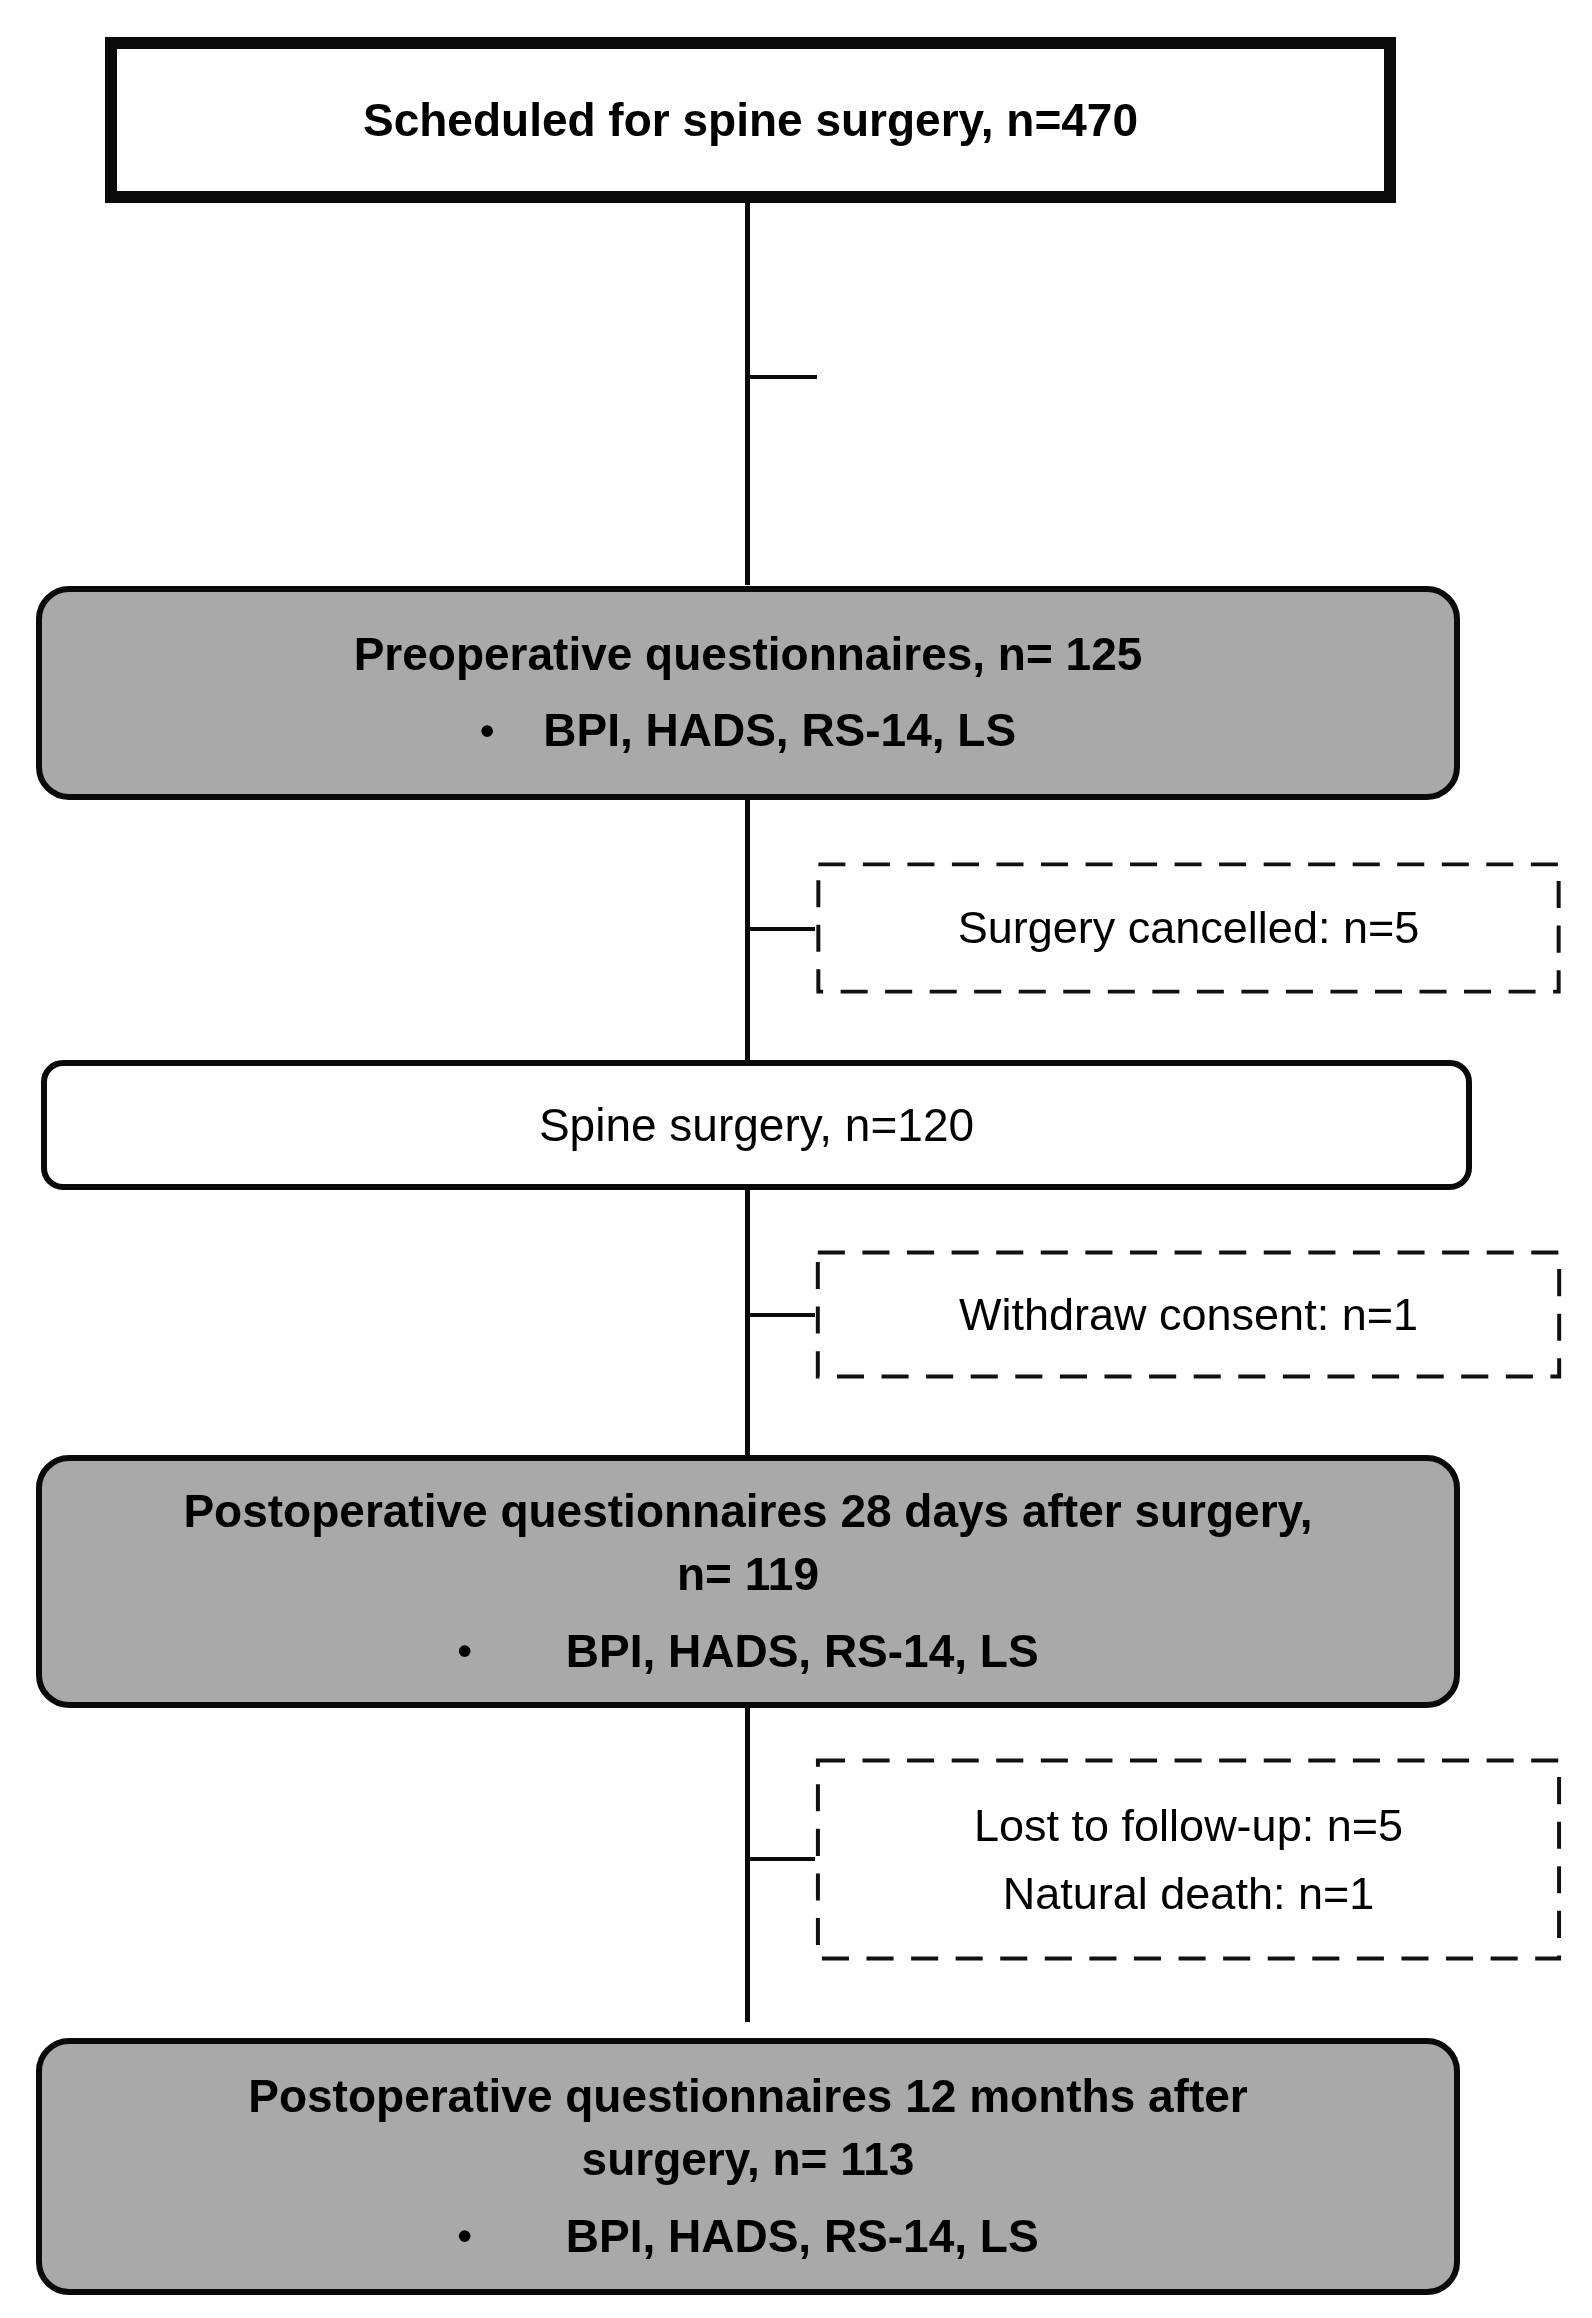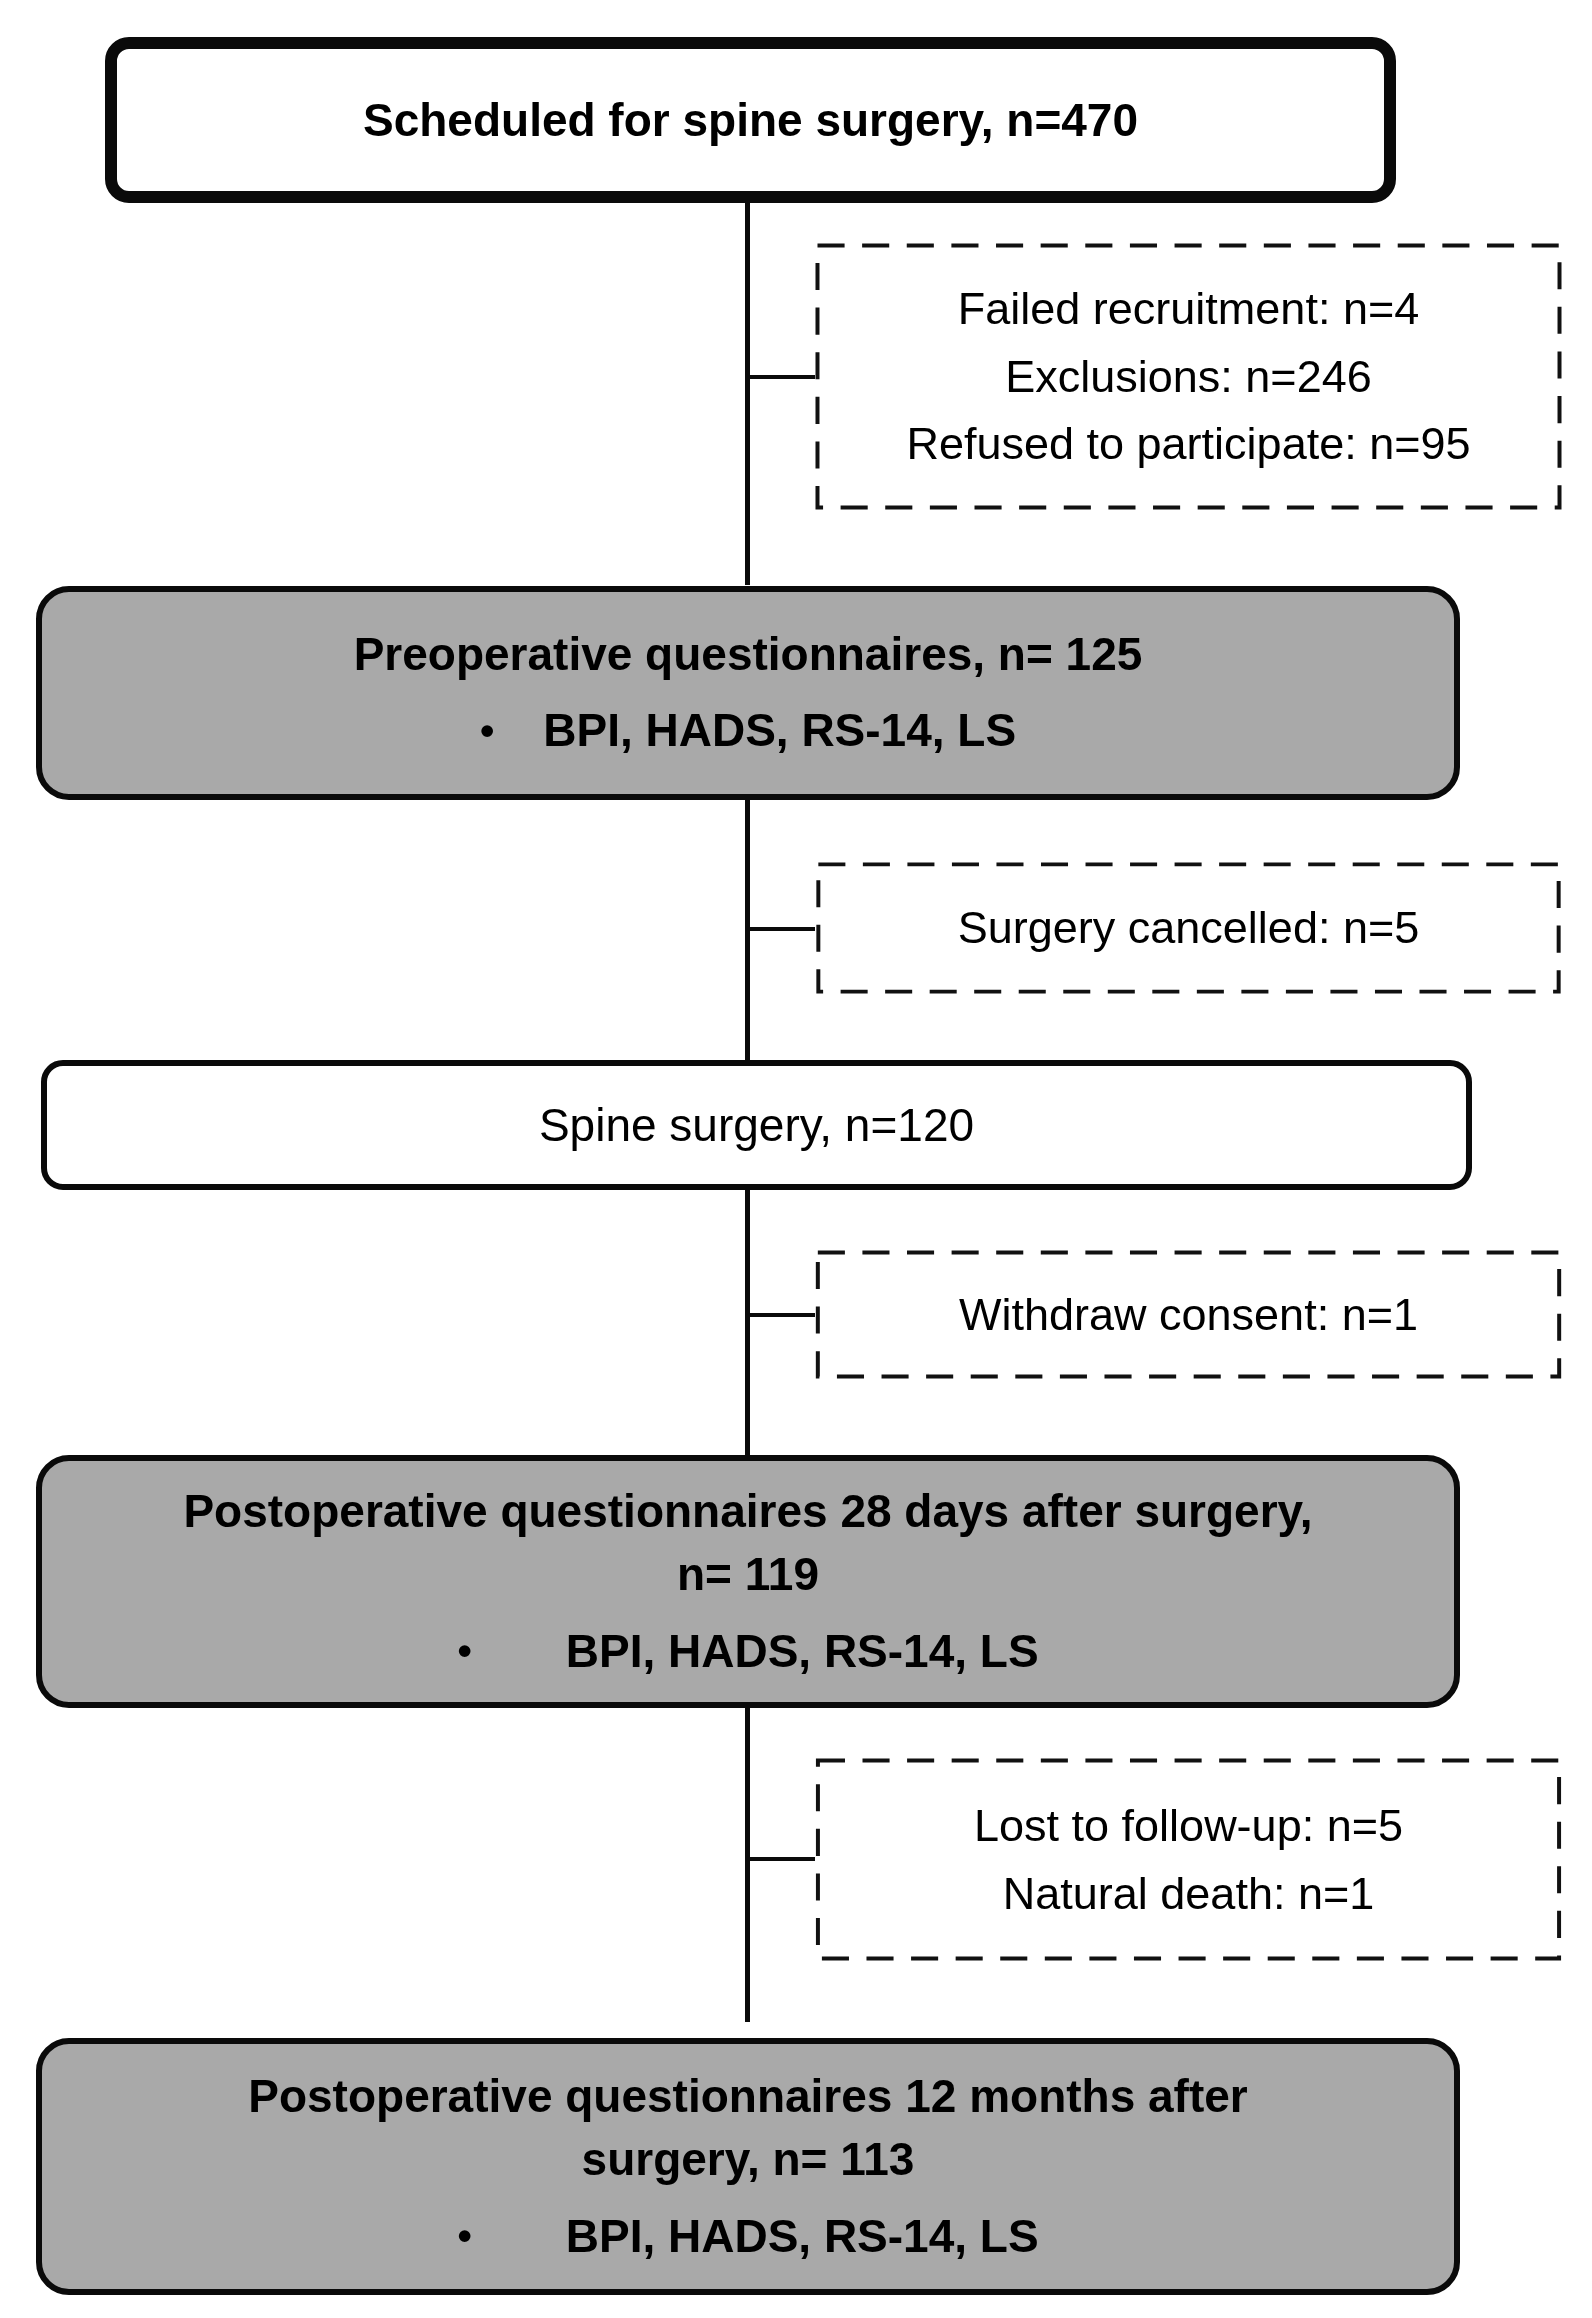--- a/index.html
+++ b/index.html
@@ -32,21 +32,20 @@
   }
   
   .node {
     position: absolute;
     box-sizing: border-box;
     display: flex;
     flex-direction: column;
     align-items: center;
     justify-content: center;
     text-align: center;
-    border-radius: 24px;
   }
   
   .main-thick {
     left: 105px; top: 37px; width: 1291px; height: 166px;
     background: #ffffff;
     border: 12.8px solid #0a0a0a;
     font-weight: bold;
     font-size: 46px;
   }
   
@@ -132,30 +131,20 @@
 
   <div class="hline" id="branch1"></div>
   <div class="hline" id="branch2"></div>
   <div class="hline" id="branch3"></div>
   <div class="hline" id="branch4"></div>
 
   <div class="node main-thick">
     <span>Scheduled for spine surgery, n=470</span>
   </div>
 
-  <div class="side-box" id="side-failed">
-    <svg width="747" height="267" viewBox="0 0 937 335">
-      <rect x="3" y="3" width="931" height="329" fill="none" stroke="#111111" stroke-width="5" stroke-dasharray="34 22"></rect>
-    </svg>
-    <div class="side-text">
-      <span>Failed recruitment: n=4</span>
-      <span>Exclusions: n=246</span>
-      <span>Refused to participate: n=95</span>
-    </div>
-  </div>
 
   <div class="node gray-round" id="node-preop">
     <span class="node-title">Preoperative questionnaires, n= 125</span>
     <div class="bullet-row gap-s">
       <span class="bullet-glyph">•</span>
       <span>BPI, HADS, RS-14, LS</span>
     </div>
   </div>
 
   <div class="side-box" id="side-cancel">

